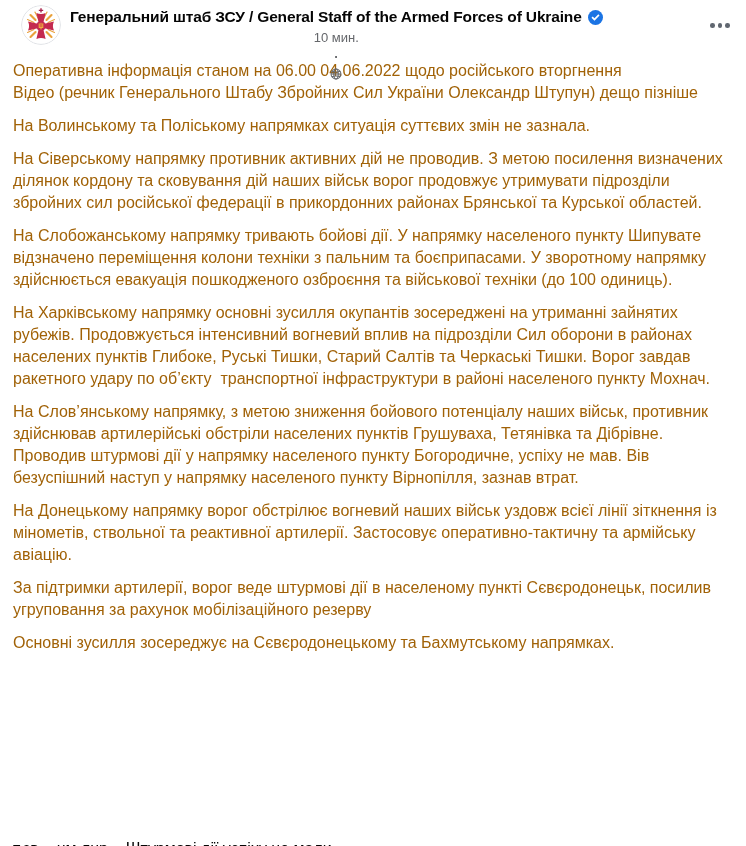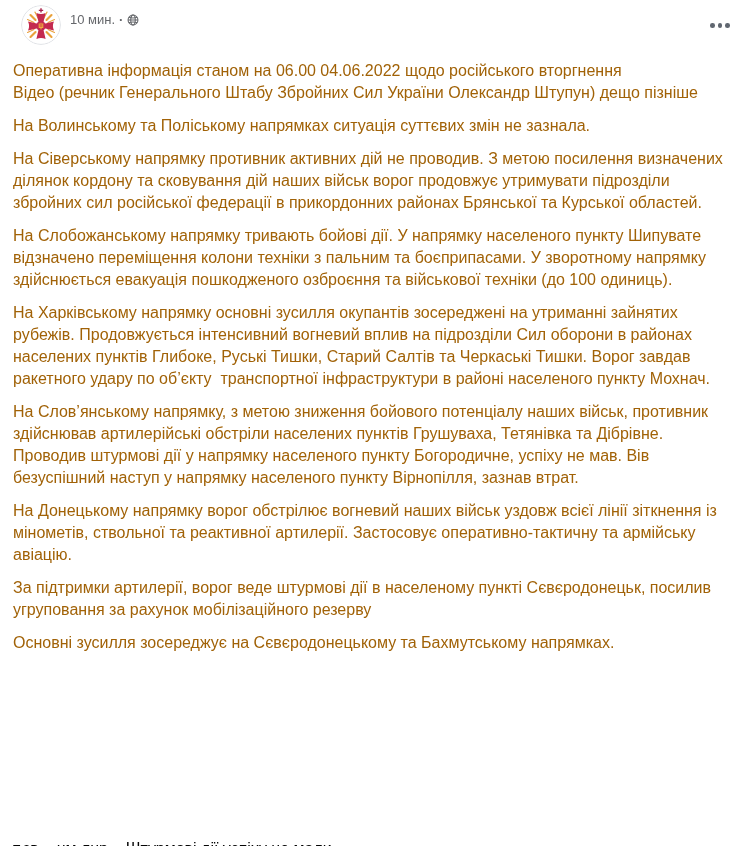--- a/index.html
+++ b/index.html
@@ -43,20 +43,21 @@
     cursor: pointer;
   }
   .verified { width: 15px; height: 15px; flex: 0 0 auto; }
   .meta-row {
     display: flex;
     align-items: center;
     gap: 4px;
     margin-top: 4px;
     font-size: 13px;
     color: #65676b;
+    flex-direction: column;
   }
   .meta-row .dot-sep { font-weight: 700; }
   .globe { width: 12px; height: 12px; display: block; }
 
   .more-btn {
     position: absolute;
     right: 14px;
     top: 17px;
     display: flex;
     gap: 3px;
@@ -130,20 +131,27 @@
         <rect x="1.2" y="-2.6" width="1.1" height="3.6"></rect>
         <rect x="-2.3" y="1.0" width="4.6" height="1.0"></rect>
         <rect x="-0.55" y="2.0" width="1.1" height="1.4"></rect>
       </g>
     </g>
 
     <path d="M19.3 3.2 h1.4 v1.5 h1.5 v1.4 h-1.5 v1.5 h-1.4 v-1.5 h-1.5 v-1.4 h1.5 Z" fill="#a8224a"></path>
   </svg>
 
   <div class="header-info">
+    <div class="name-row">
+      <span>Генеральний штаб ЗСУ / General Staff of the Armed Forces of Ukraine</span>
+      <svg class="verified" viewBox="0 0 16 16" role="img">
+        <circle cx="8" cy="8" r="8" fill="#1b74e4"></circle>
+        <path d="M6.9 11.4 L3.7 8.3 L5 7 L6.9 8.8 L11 4.5 L12.3 5.8 Z" fill="#ffffff"></path>
+      </svg>
+    </div>
     <div class="meta-row">
       <span>10 мин.</span>
       <span class="dot-sep">·</span>
       <svg class="globe" viewBox="0 0 16 16" role="img">
         <g fill="none" stroke="#65676b" stroke-width="1.4">
           <circle cx="8" cy="8" r="6.6"></circle>
           <ellipse cx="8" cy="8" rx="3" ry="6.6"></ellipse>
           <line x1="1.4" y1="8" x2="14.6" y2="8"></line>
           <path d="M2.4 4.4 Q8 6.4 13.6 4.4"></path>
           <path d="M2.4 11.6 Q8 9.6 13.6 11.6"></path>

